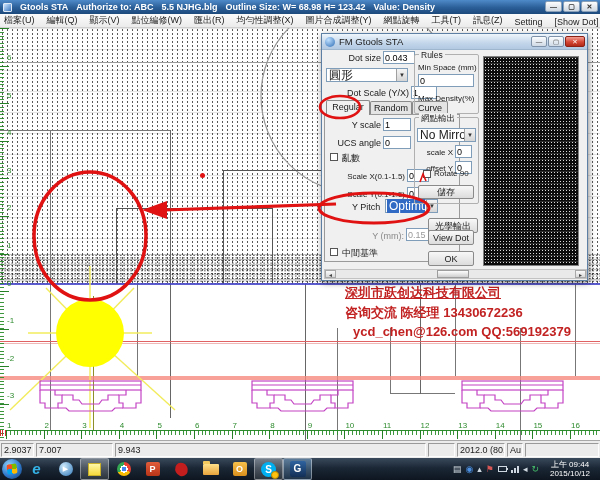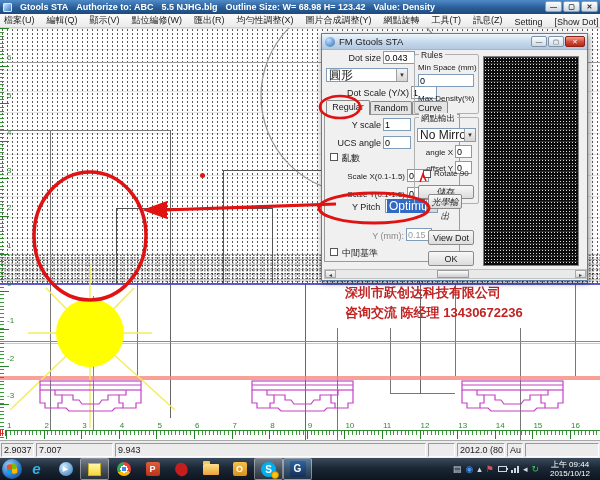--- a/index.html
+++ b/index.html
@@ -274,22 +274,23 @@
         <span class="hlabel" style="left: 345.4px;">10</span>
         <span class="hlabel" style="left: 383px;">11</span>
         <span class="hlabel" style="left: 420.6px;">12</span>
         <span class="hlabel" style="left: 458.2px;">13</span>
         <span class="hlabel" style="left: 495.8px;">14</span>
         <span class="hlabel" style="left: 533.4px;">15</span>
         <span class="hlabel" style="left: 571px; text-align: right;">16</span>
       </div>
     <div class="redticks"></div>
 
-    <div class="watermark" style="left:345px;top:256px;">深圳市跃创达科技有限公司</div>
+    <div class="watermark" style="left:345px;top:256px;text-decoration:underline;">深圳市跃创达科技有限公司</div>
     <div class="watermark" style="left:345px;top:276px;">咨询交流 陈经理  13430672236</div>
+    <div class="watermark" style="left:353px;top:296px;">ycd_chen@126.com   QQ:569192379</div>
 
     <svg class="annot" style="left:30px;top:140px;width:122px;height:138px;">
       <ellipse cx="60" cy="68" rx="56" ry="64" fill="none" stroke="#e01212" stroke-width="3.5"></ellipse>
     </svg>
     <svg class="annot" style="left:140px;top:168px;width:200px;height:28px;">
       <line x1="24" y1="14" x2="196" y2="8" stroke="#e01212" stroke-width="3.2"></line>
       <polygon points="2,14 27,5 27,23" fill="#e01212"></polygon>
     </svg>
     <div class="annot" style="left:200px;top:145px;width:5px;height:5px;border-radius:50%;background:#e01212;"></div>
   </div>
@@ -347,32 +348,32 @@
       <input class="tin" style="left: 96px; top: 24px; width: 56px;" value="0">
       <div class="lbl" style="left:96px;top:44px;font-size:8px;">Max Density(%)</div>
 
       <div class="grp" style="left:92px;top:67px;width:65px;height:87px;">
         <span class="legend">網點輸出</span>
       </div>
       <div class="combo" style="left:95px;top:78px;width:59px;">
         <span class="txt">No Mirror</span>
         <span class="arrow">▼</span>
       </div>
-      <div class="lbl r" style="left:95px;top:98px;width:36px;font-size:8px;">angle X</div>
+      <div class="lbl r" style="left:95px;top:98px;width:36px;font-size:8px;">scale X</div>
       <input class="tin" style="left: 133px; top: 95px; width: 17px;" value="0">
       <div class="lbl r" style="left:95px;top:114px;width:36px;font-size:8px;">offset Y</div>
       <input class="tin" style="left: 133px; top: 111px; width: 17px;" value="0">
       <div class="cb" style="left:101px;top:120px;"></div>
       <div class="lbl" style="left:112px;top:119px;font-size:8px;">Rotate 90</div>
       <svg class="abs" style="left:96px;top:122px;width:10px;height:12px;">
         <path d="M2 10 L5 2 L8 9" fill="none" stroke="#e01212" stroke-width="1.6"></path>
       </svg>
       <div class="btn" style="left:96px;top:135px;width:56px;height:14px;line-height:13px;">儲存</div>
 
-      <div class="btn" style="left:106px;top:144px;width:34px;height:15px;line-height:14px;font-style:italic;">光學輸出</div>
+      <div class="btn" style="left:106px;top:168px;width:50px;height:15px;line-height:14px;">光學輸出</div>
       <div class="btn" style="left:106px;top:180px;width:46px;height:15px;line-height:14px;">View Dot</div>
       <div class="btn" style="left:106px;top:201px;width:46px;height:15px;line-height:14px;">OK</div>
 
       <div class="preview"></div>
 
       <div class="hscroll">
         <div class="hs-arrow" style="left:0;">◄</div>
         <div class="hs-thumb"></div>
         <div class="hs-arrow" style="right:0;">►</div>
       </div>

